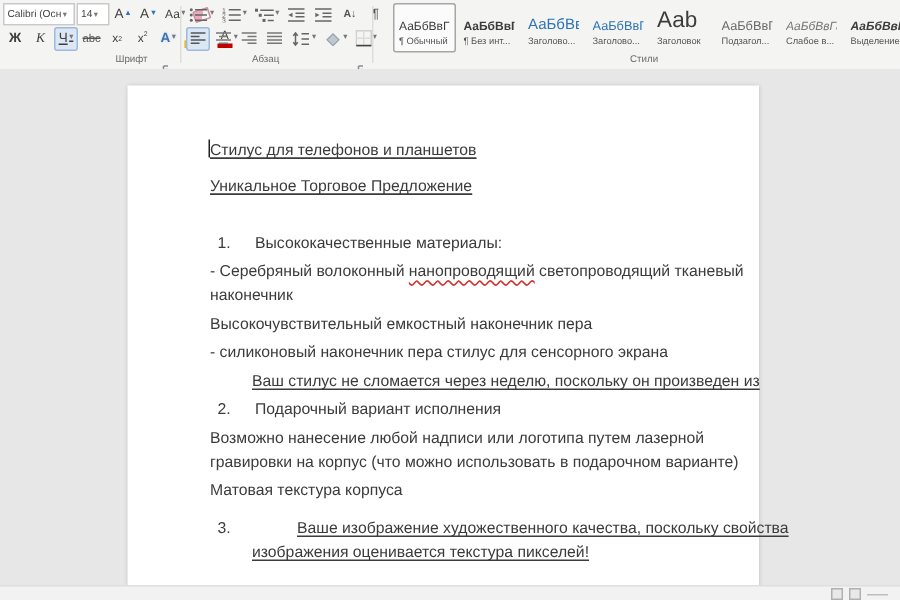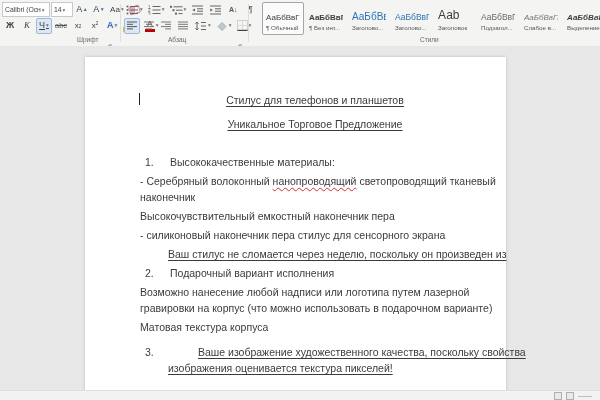--- a/index.html
+++ b/index.html
@@ -43,33 +43,33 @@
   
   .sgal{position:absolute;left:262px;top:2px;display:flex;height:33px;}
   .sitem{width:34px;margin-right:1px;padding:1px 3px;border:1px solid transparent;border-radius:2px;
     display:flex;flex-direction:column;justify-content:flex-end;overflow:hidden;background:transparent;}
   .sitem.selected{border-color:#a6a6a6;background:#fbfbfb;}
   .sprev{font-size:8px;color:#3d3d3d;white-space:nowrap;overflow:hidden;height:18px;display:flex;align-items:flex-end;}
   .sname{font-size:6.2px;color:#555;white-space:nowrap;overflow:hidden;height:9px;margin-top:2px;}
   .s1 .sprev{font-weight:600;}
   .s2 .sprev{color:#2e74b5;font-size:10px;}
   .s3 .sprev{color:#2e74b5;font-size:8.5px;}
-  .s4 .sprev{font-size:12px;}
+  .s4 .sprev{font-size:15px;}
   .s5 .sprev{color:#6a6a6a;font-size:8.5px;}
   .s6 .sprev{color:#777;font-style:italic;}
   .s7 .sprev{font-style:italic;font-weight:600;}
 
   
   .canvas{position:absolute;left:0;top:46px;width:600px;height:345px;background:#e7e7e7;}
   .page{position:absolute;left:85px;top:11px;width:421px;height:340px;background:#fff;
     box-shadow:0 0 3px rgba(0,0,0,0.18);}
   .caret{position:absolute;left:54px;top:36px;width:1px;height:12px;background:#222;}
   .doc{position:absolute;left:55px;top:35px;width:350px;font-size:10.5px;color:#3b3b3b;}
   .ln{height:16px;line-height:16px;white-space:nowrap;}
-  .mb8{margin-bottom:8px;text-align:center;} .mb3{margin-bottom:3px;}
+  .mb8{margin-bottom:8px;} .mb3{margin-bottom:3px;}
   .sp14{height:14px;} .sp6{height:6px;}
   .u, .u span{text-decoration:underline;text-underline-offset:2px;text-decoration-thickness:1px;}
   .num{display:inline-block;width:30px;text-indent:5px;text-decoration:none;}
   .uu{text-decoration:underline;text-underline-offset:2px;text-decoration-thickness:1px;margin-left:28px;}
   .sq{text-decoration-line:underline;text-decoration-style:wavy;text-decoration-color:#d03030;
     text-decoration-thickness:1px;text-underline-offset:2px;}
 
   
   .statusbar{position:absolute;left:0;bottom:0;width:600px;height:9px;background:#f2f2f2;border-top:1px solid #dedede;}
   .sb-icons{position:absolute;right:8px;top:1px;display:flex;gap:4px;align-items:center;}

